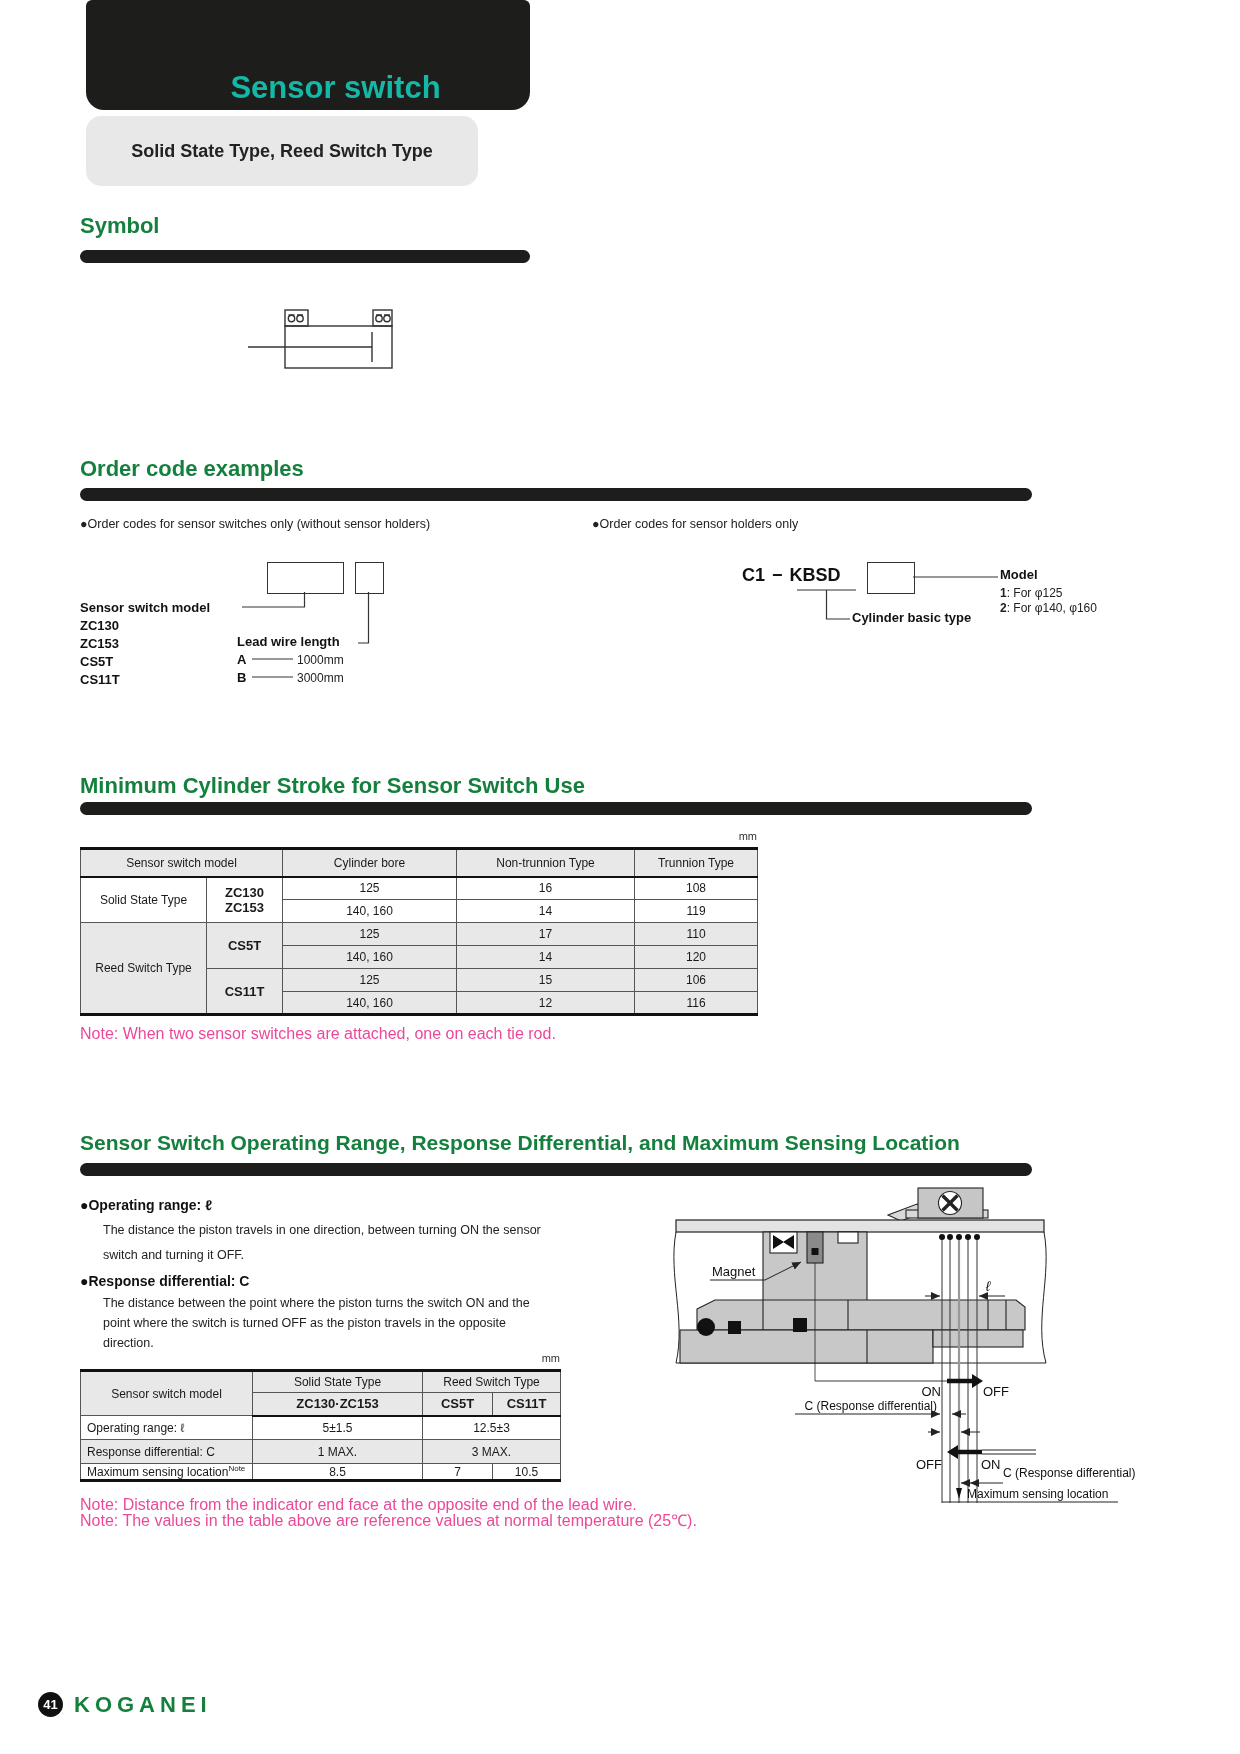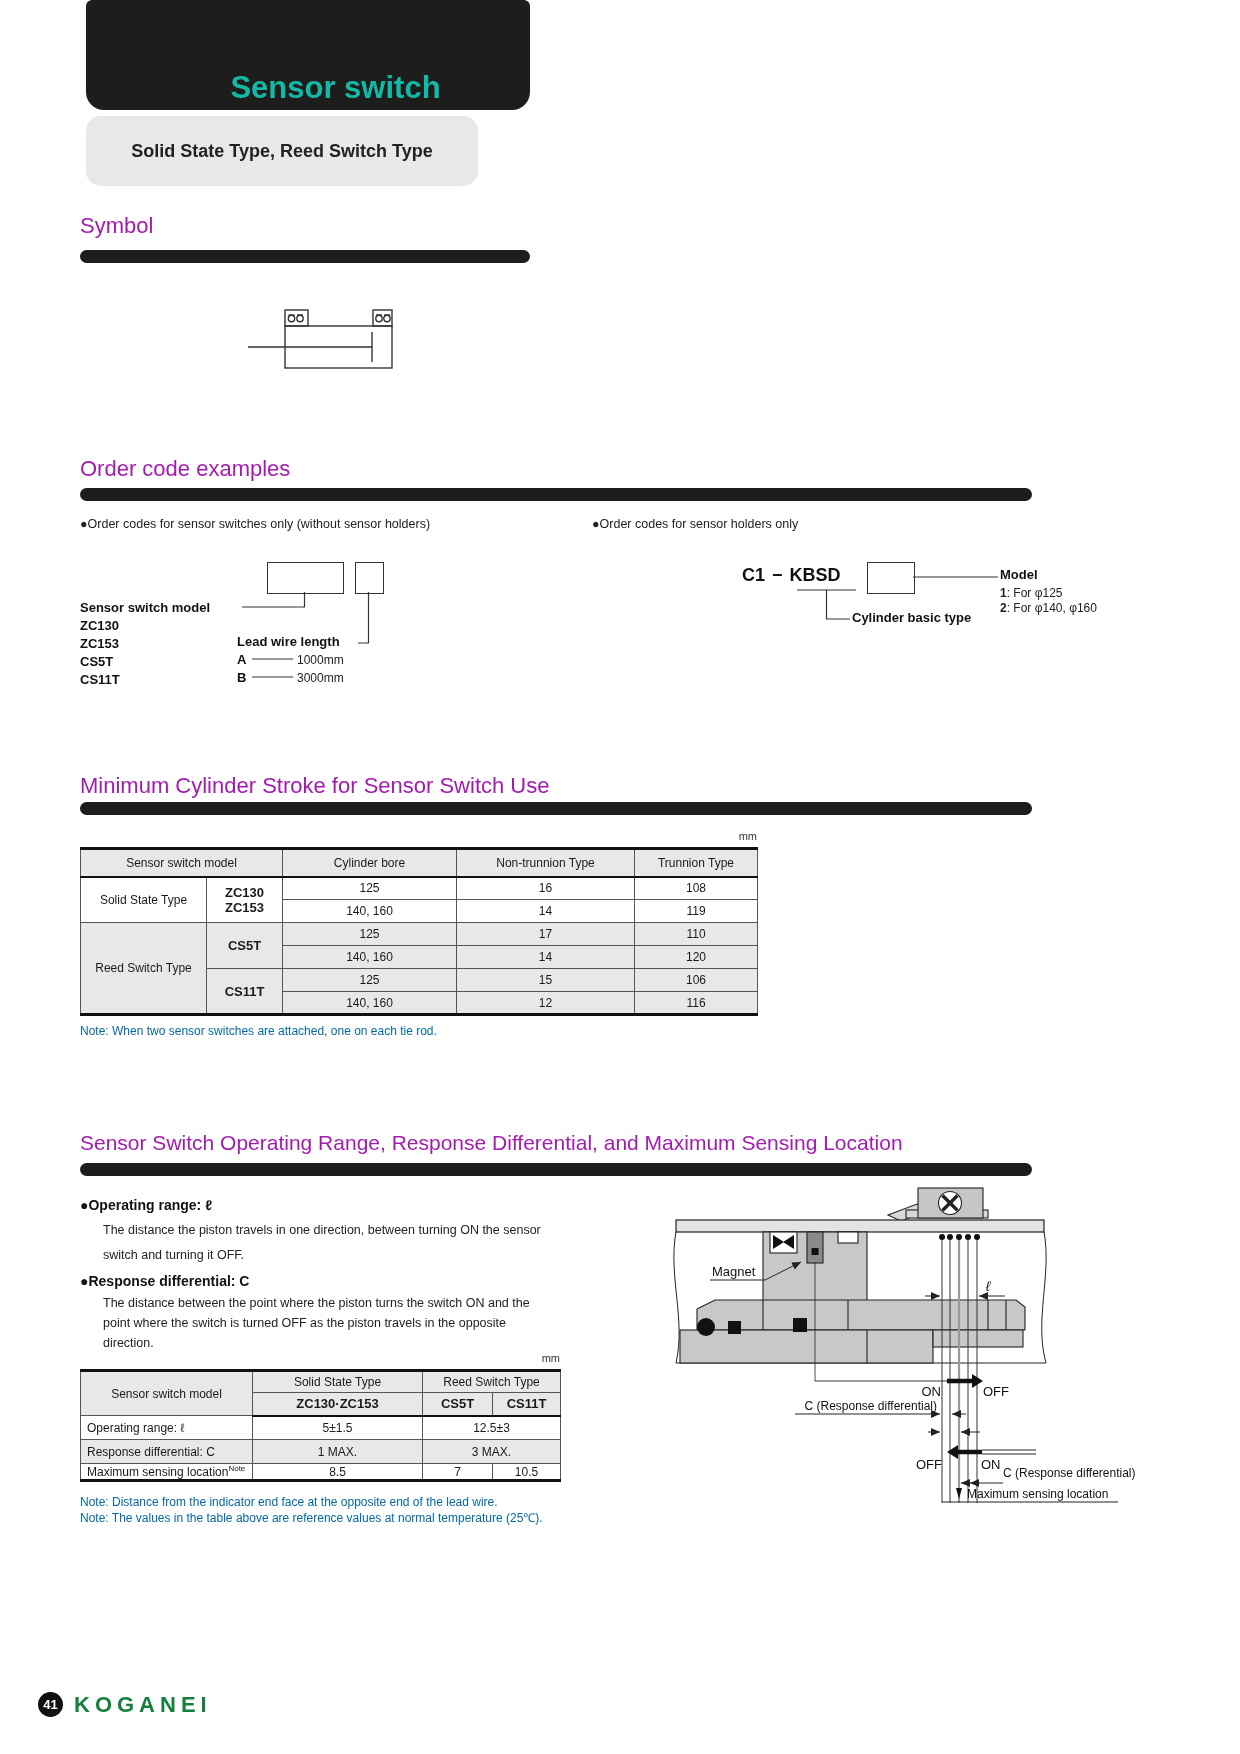--- a/index.html
+++ b/index.html
@@ -1,25 +1,25 @@
 <!DOCTYPE html>
 <html><head>
 <meta charset="utf-8">
 <style>
   html,body{margin:0;padding:0;background:#fff;}
   .page{position:relative;width:1240px;height:1754px;background:#fff;overflow:hidden;
         font-family:"Liberation Sans",sans-serif;color:#1a1a1a;}
   .abs{position:absolute;}
-  .h2{font-weight:normal;font-size:22px;color:#a21caf;line-height:1;white-space:nowrap;}
+  .h2{font-weight:bold;font-size:22px;color:#15803d;line-height:1;white-space:nowrap;}
   .bar{height:13px;background:#1d1d1b;border-radius:7px;}
   .bullet{font-size:12.5px;color:#222;line-height:1;white-space:nowrap;}
   .b13{font-weight:bold;font-size:13px;line-height:1;white-space:nowrap;color:#111;}
   .r12{font-size:12px;line-height:1;white-space:nowrap;color:#222;}
   .mm{font-size:11px;color:#333;line-height:1;}
-  .note{font-size:12px;color:#0369a1;line-height:1.25;white-space:nowrap;}
+  .note{font-size:16px;color:#ec4899;line-height:1.25;white-space:nowrap;}
   .codebox{border:1.4px solid #333;background:#fff;}
   .btitle{font-weight:bold;font-size:14px;color:#111;line-height:1;white-space:nowrap;}
   .btext{font-size:12.5px;color:#222;line-height:1;white-space:nowrap;}
   .tbl{border-collapse:collapse;table-layout:fixed;font-size:12px;color:#1a1a1a;
        border-top:3px solid #111;border-bottom:3px solid #111;}
   .tbl td{border:1px solid #555;text-align:center;padding:0;overflow:hidden;}
   .tbl tr.hd td{background:#e8e8e8;}
   .tbl tr.hd1 td{border-bottom:2px solid #111;}
   .t2 tr.sub td{border-bottom:2px solid #111;font-weight:bold;font-size:13px;}
   .tbl td.lbl{text-align:left;padding-left:6px;}

